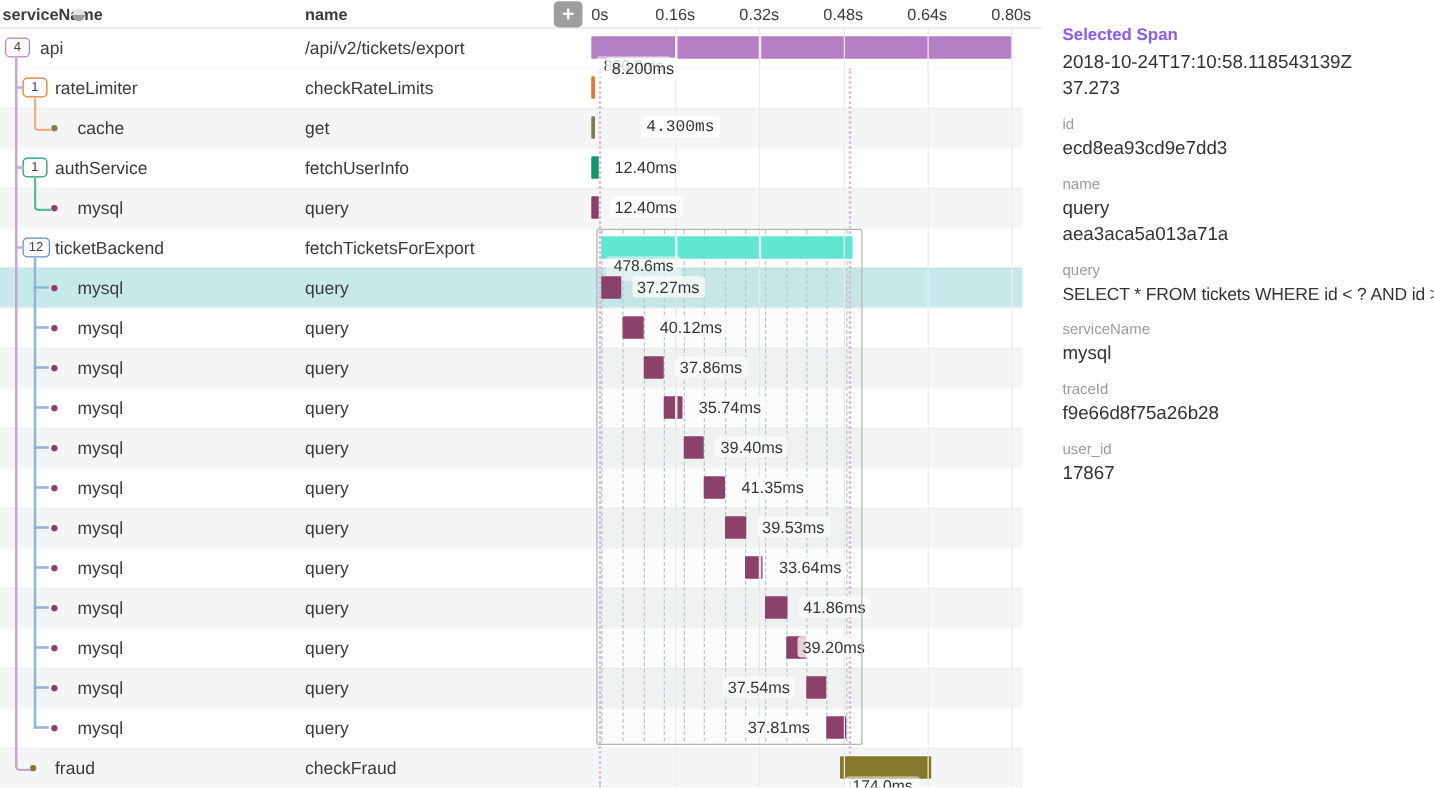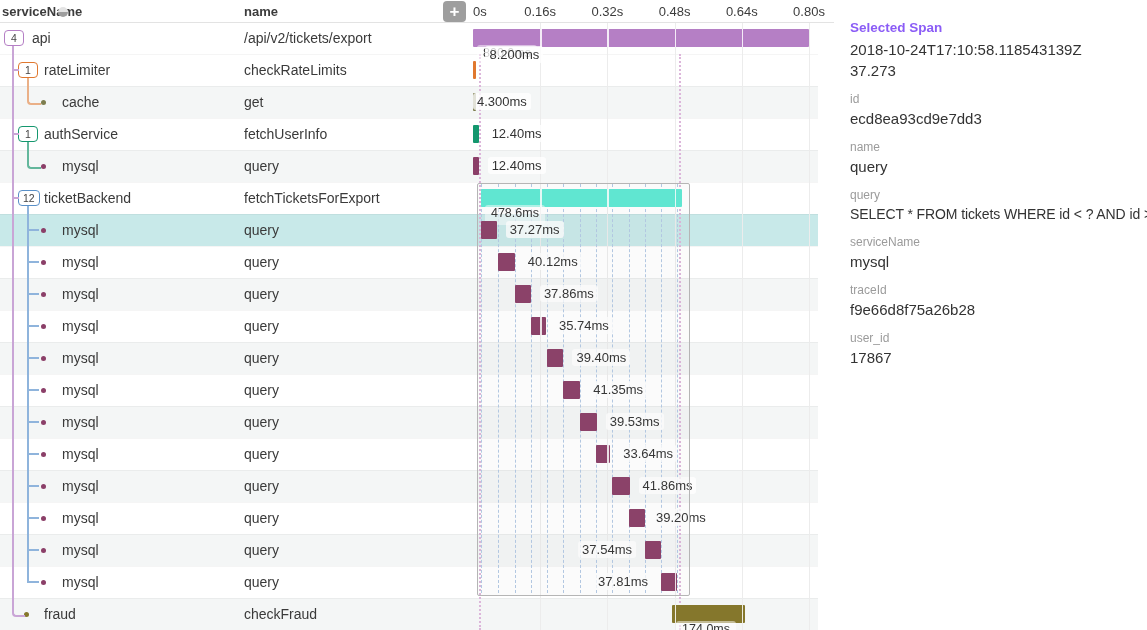--- a/index.html
+++ b/index.html
@@ -85,21 +85,21 @@
         <div class="badge" style="left: 18px; top: 62px; border-color: rgb(224, 120, 47);">1</div>
         <div class="svc-label" style="left: 44px; top: 54px;">rateLimiter</div>
         <div class="op-label" style="top: 54px;">checkRateLimits</div>
         <div class="bar" style="left: 473px; top: 61px; width: 3.444px; background: rgb(224, 120, 47);"></div>
         <div class="dur-label" style="left: 485.444px; top: 46px;">8.200ms</div>
         <div class="row shade" style="top: 86px;"></div>
         <div class="dot" style="left: 41px; top: 99.5px; background: rgb(125, 125, 78);"></div>
         <div class="svc-label" style="left: 62px; top: 86px;">cache</div>
         <div class="op-label" style="top: 86px;">get</div>
         <div class="bar" style="left: 473.21px; top: 93px; width: 2.5px; background: rgb(125, 125, 78);"></div>
-        <div class="dur-label" style="left: 473px; top: 93px;">4.300ms</div>
+        <div class="dur-label" style="left: 513px; top: 93px; font-family: Liberation Mono, monospace;">4.300ms</div>
         <div class="row" style="top: 118px;"></div>
         <div class="badge" style="left: 18px; top: 126px; border-color: rgb(20, 151, 110);">1</div>
         <div class="svc-label" style="left: 44px; top: 118px;">authService</div>
         <div class="op-label" style="top: 118px;">fetchUserInfo</div>
         <div class="bar" style="left: 473.42px; top: 125px; width: 5.208px; background: rgb(20, 151, 110);"></div>
         <div class="dur-label" style="left: 487.628px; top: 125px;">12.40ms</div>
         <div class="row shade" style="top: 150px;"></div>
         <div class="dot" style="left: 41px; top: 163.5px; background: rgb(139, 63, 104);"></div>
         <div class="svc-label" style="left: 62px; top: 150px;">mysql</div>
         <div class="op-label" style="top: 150px;">query</div>
@@ -171,21 +171,21 @@
         <div class="dot" style="left: 41px; top: 483.5px; background: rgb(139, 63, 104);"></div>
         <div class="svc-label" style="left: 62px; top: 470px;">mysql</div>
         <div class="op-label" style="top: 470px;">query</div>
         <div class="bar" style="left: 612.02px; top: 477px; width: 17.5812px; background: rgb(139, 63, 104);"></div>
         <div class="dur-label" style="left: 638.601px; top: 477px;">41.86ms</div>
         <div class="row" style="top: 502px;"></div>
         <div class="dot" style="left: 41px; top: 515.5px; background: rgb(139, 63, 104);"></div>
         <div class="svc-label" style="left: 62px; top: 502px;">mysql</div>
         <div class="op-label" style="top: 502px;">query</div>
         <div class="bar" style="left: 628.82px; top: 509px; width: 16.464px; background: rgb(139, 63, 104);"></div>
-        <div class="dur-label" style="left: 652px; top: 509px;">39.20ms</div>
+        <div class="dur-label" style="left: 638px; top: 509px;">39.20ms</div>
         <div class="row shade" style="top: 534px;"></div>
         <div class="dot" style="left: 41px; top: 547.5px; background: rgb(139, 63, 104);"></div>
         <div class="svc-label" style="left: 62px; top: 534px;">mysql</div>
         <div class="op-label" style="top: 534px;">query</div>
         <div class="bar" style="left: 644.99px; top: 541px; width: 15.7668px; background: rgb(139, 63, 104);"></div>
         <div class="dur-label" style="left: 635.99px; top: 541px; transform: translateX(-100%);">37.54ms</div>
         <div class="row" style="top: 566px;"></div>
         <div class="dot" style="left: 41px; top: 579.5px; background: rgb(139, 63, 104);"></div>
         <div class="svc-label" style="left: 62px; top: 566px;">mysql</div>
         <div class="op-label" style="top: 566px;">query</div>
@@ -240,20 +240,21 @@
 
   <aside class="panel">
     <h2>Selected Span</h2>
     <div id="panel-fields">
         <div class="fld-value">2018-10-24T17:10:58.118543139Z</div>
         <div class="fld-value">37.273</div>
         <div class="fld-label">id</div>
         <div class="fld-value">ecd8ea93cd9e7dd3</div>
         <div class="fld-label">name</div>
         <div class="fld-value">query</div>
+        <div class="fld-value">aea3aca5a013a71a</div>
         <div class="fld-label">query</div>
         <div class="fld-value long">SELECT * FROM tickets WHERE id &lt; ? AND id &gt; ?</div>
         <div class="fld-label">serviceName</div>
         <div class="fld-value">mysql</div>
         <div class="fld-label">traceId</div>
         <div class="fld-value">f9e66d8f75a26b28</div>
         <div class="fld-label">user_id</div>
         <div class="fld-value">17867</div>
       </div>
   </aside>

